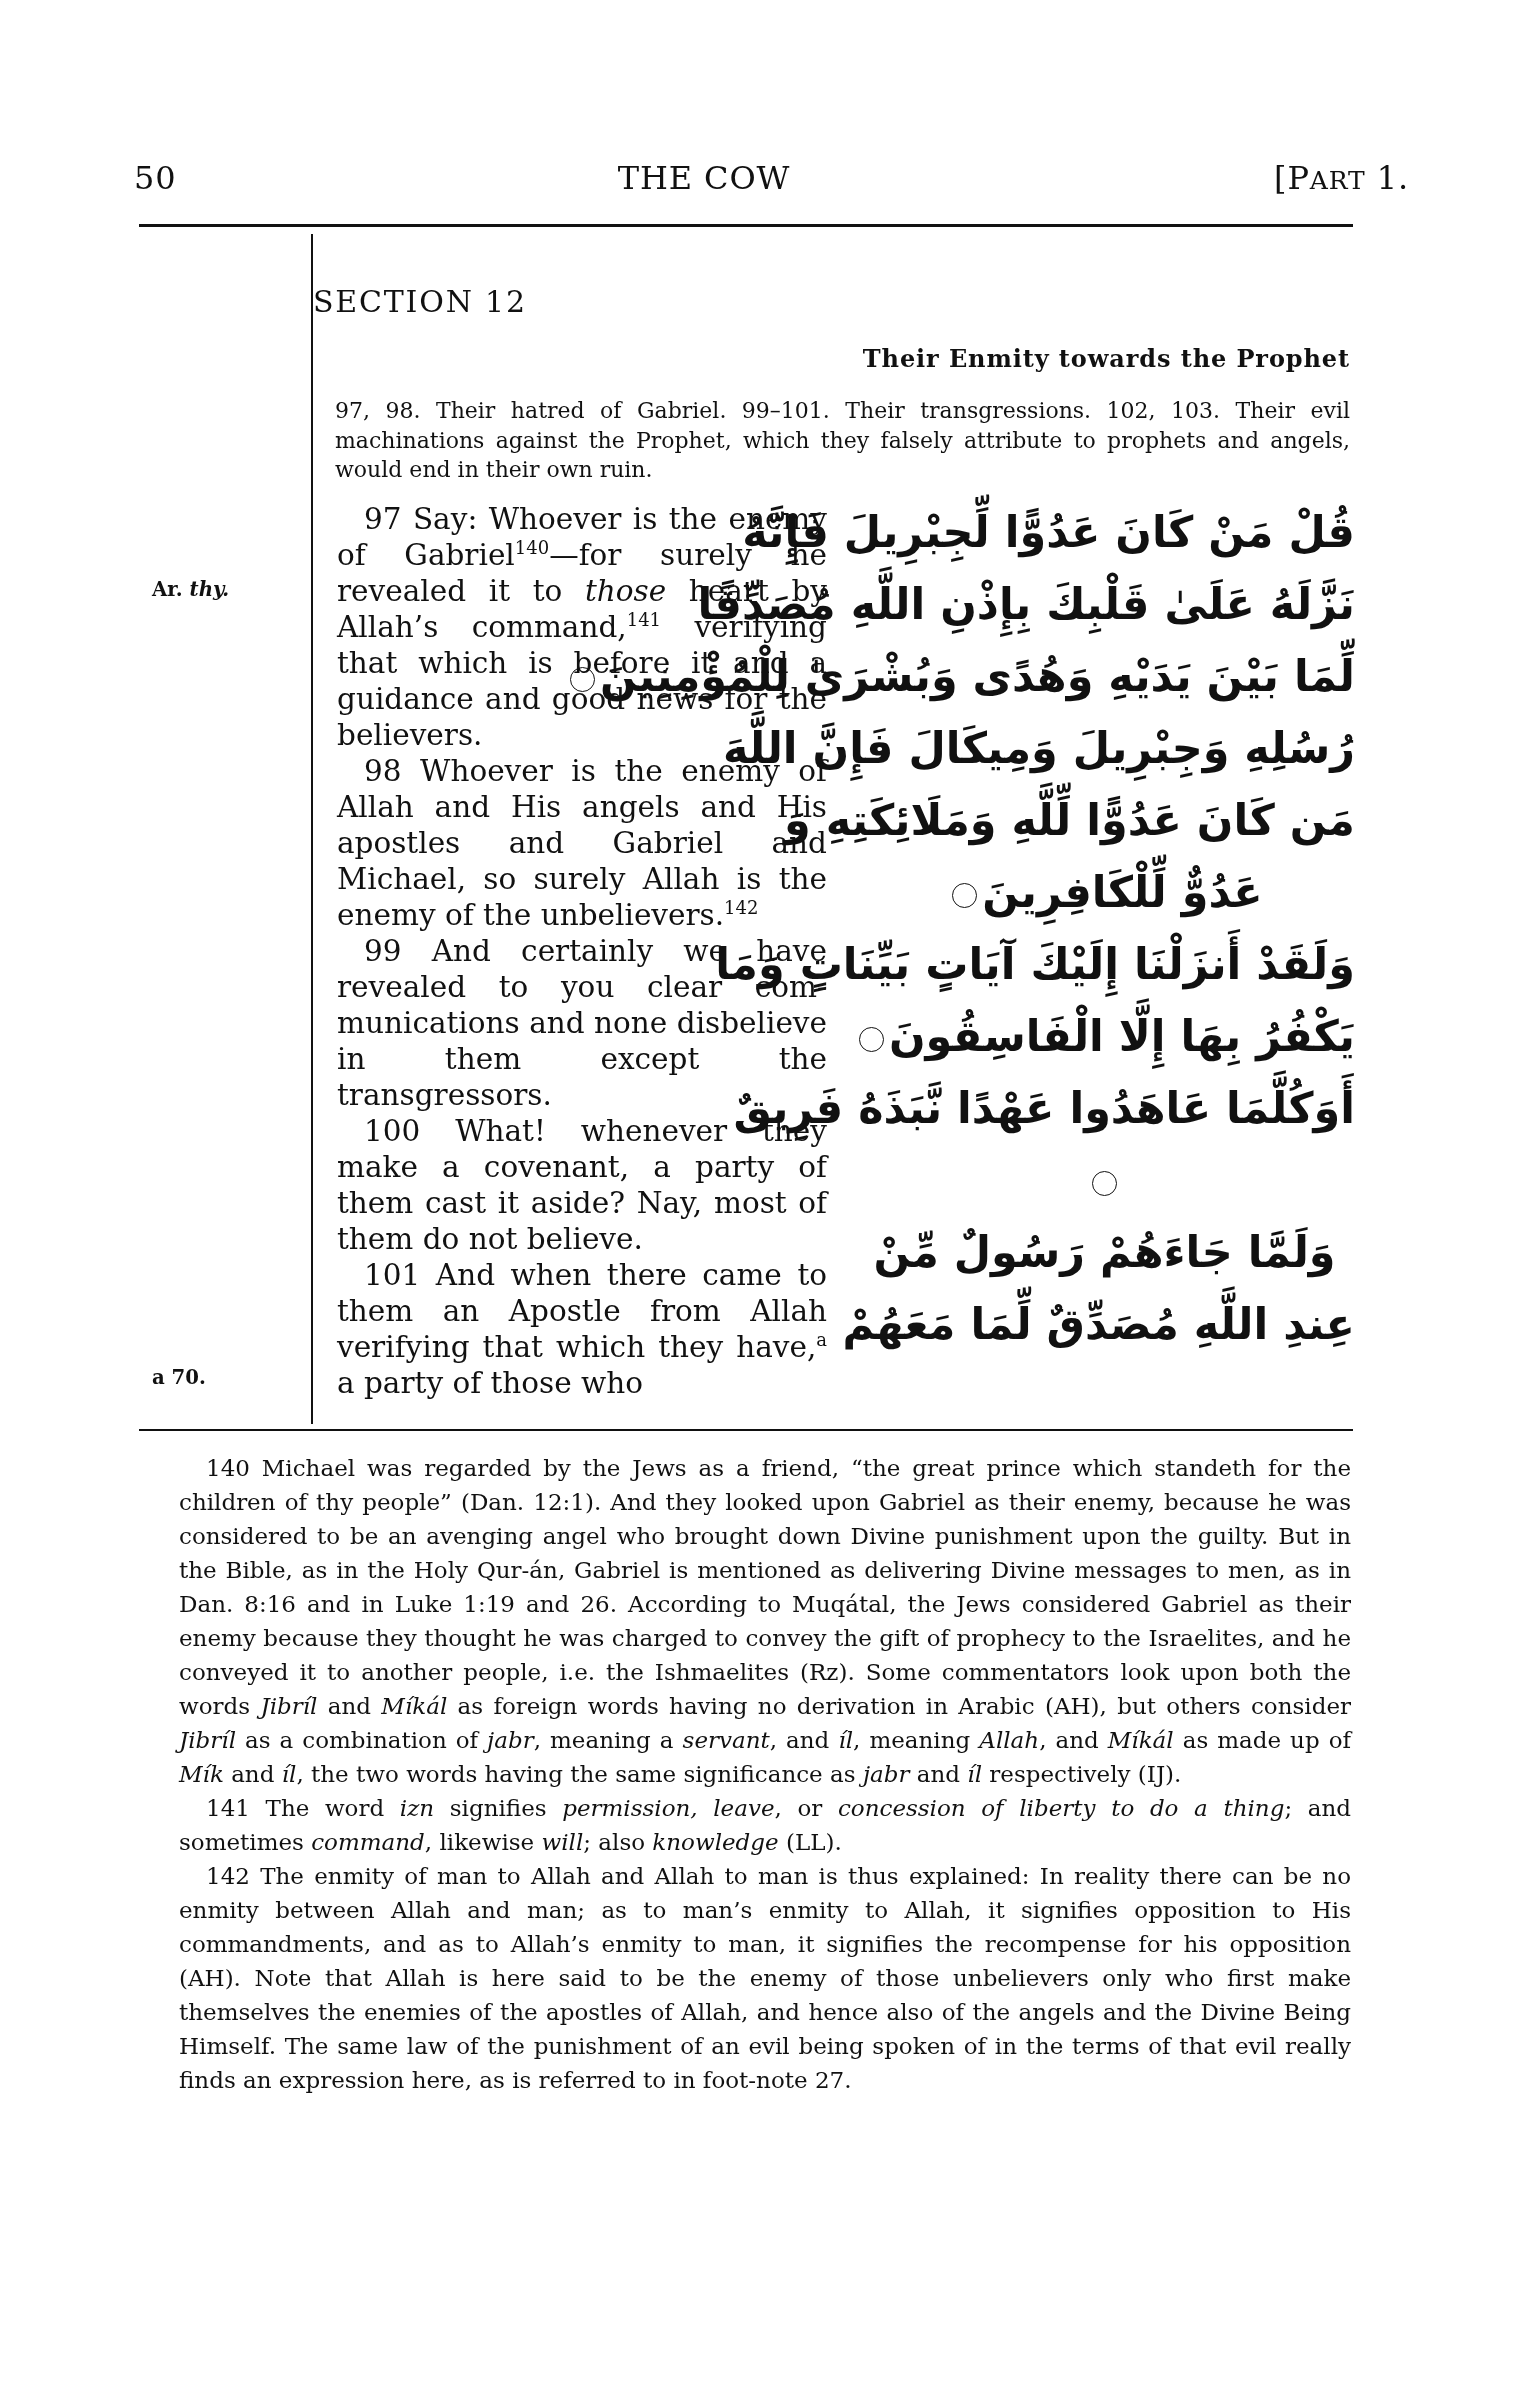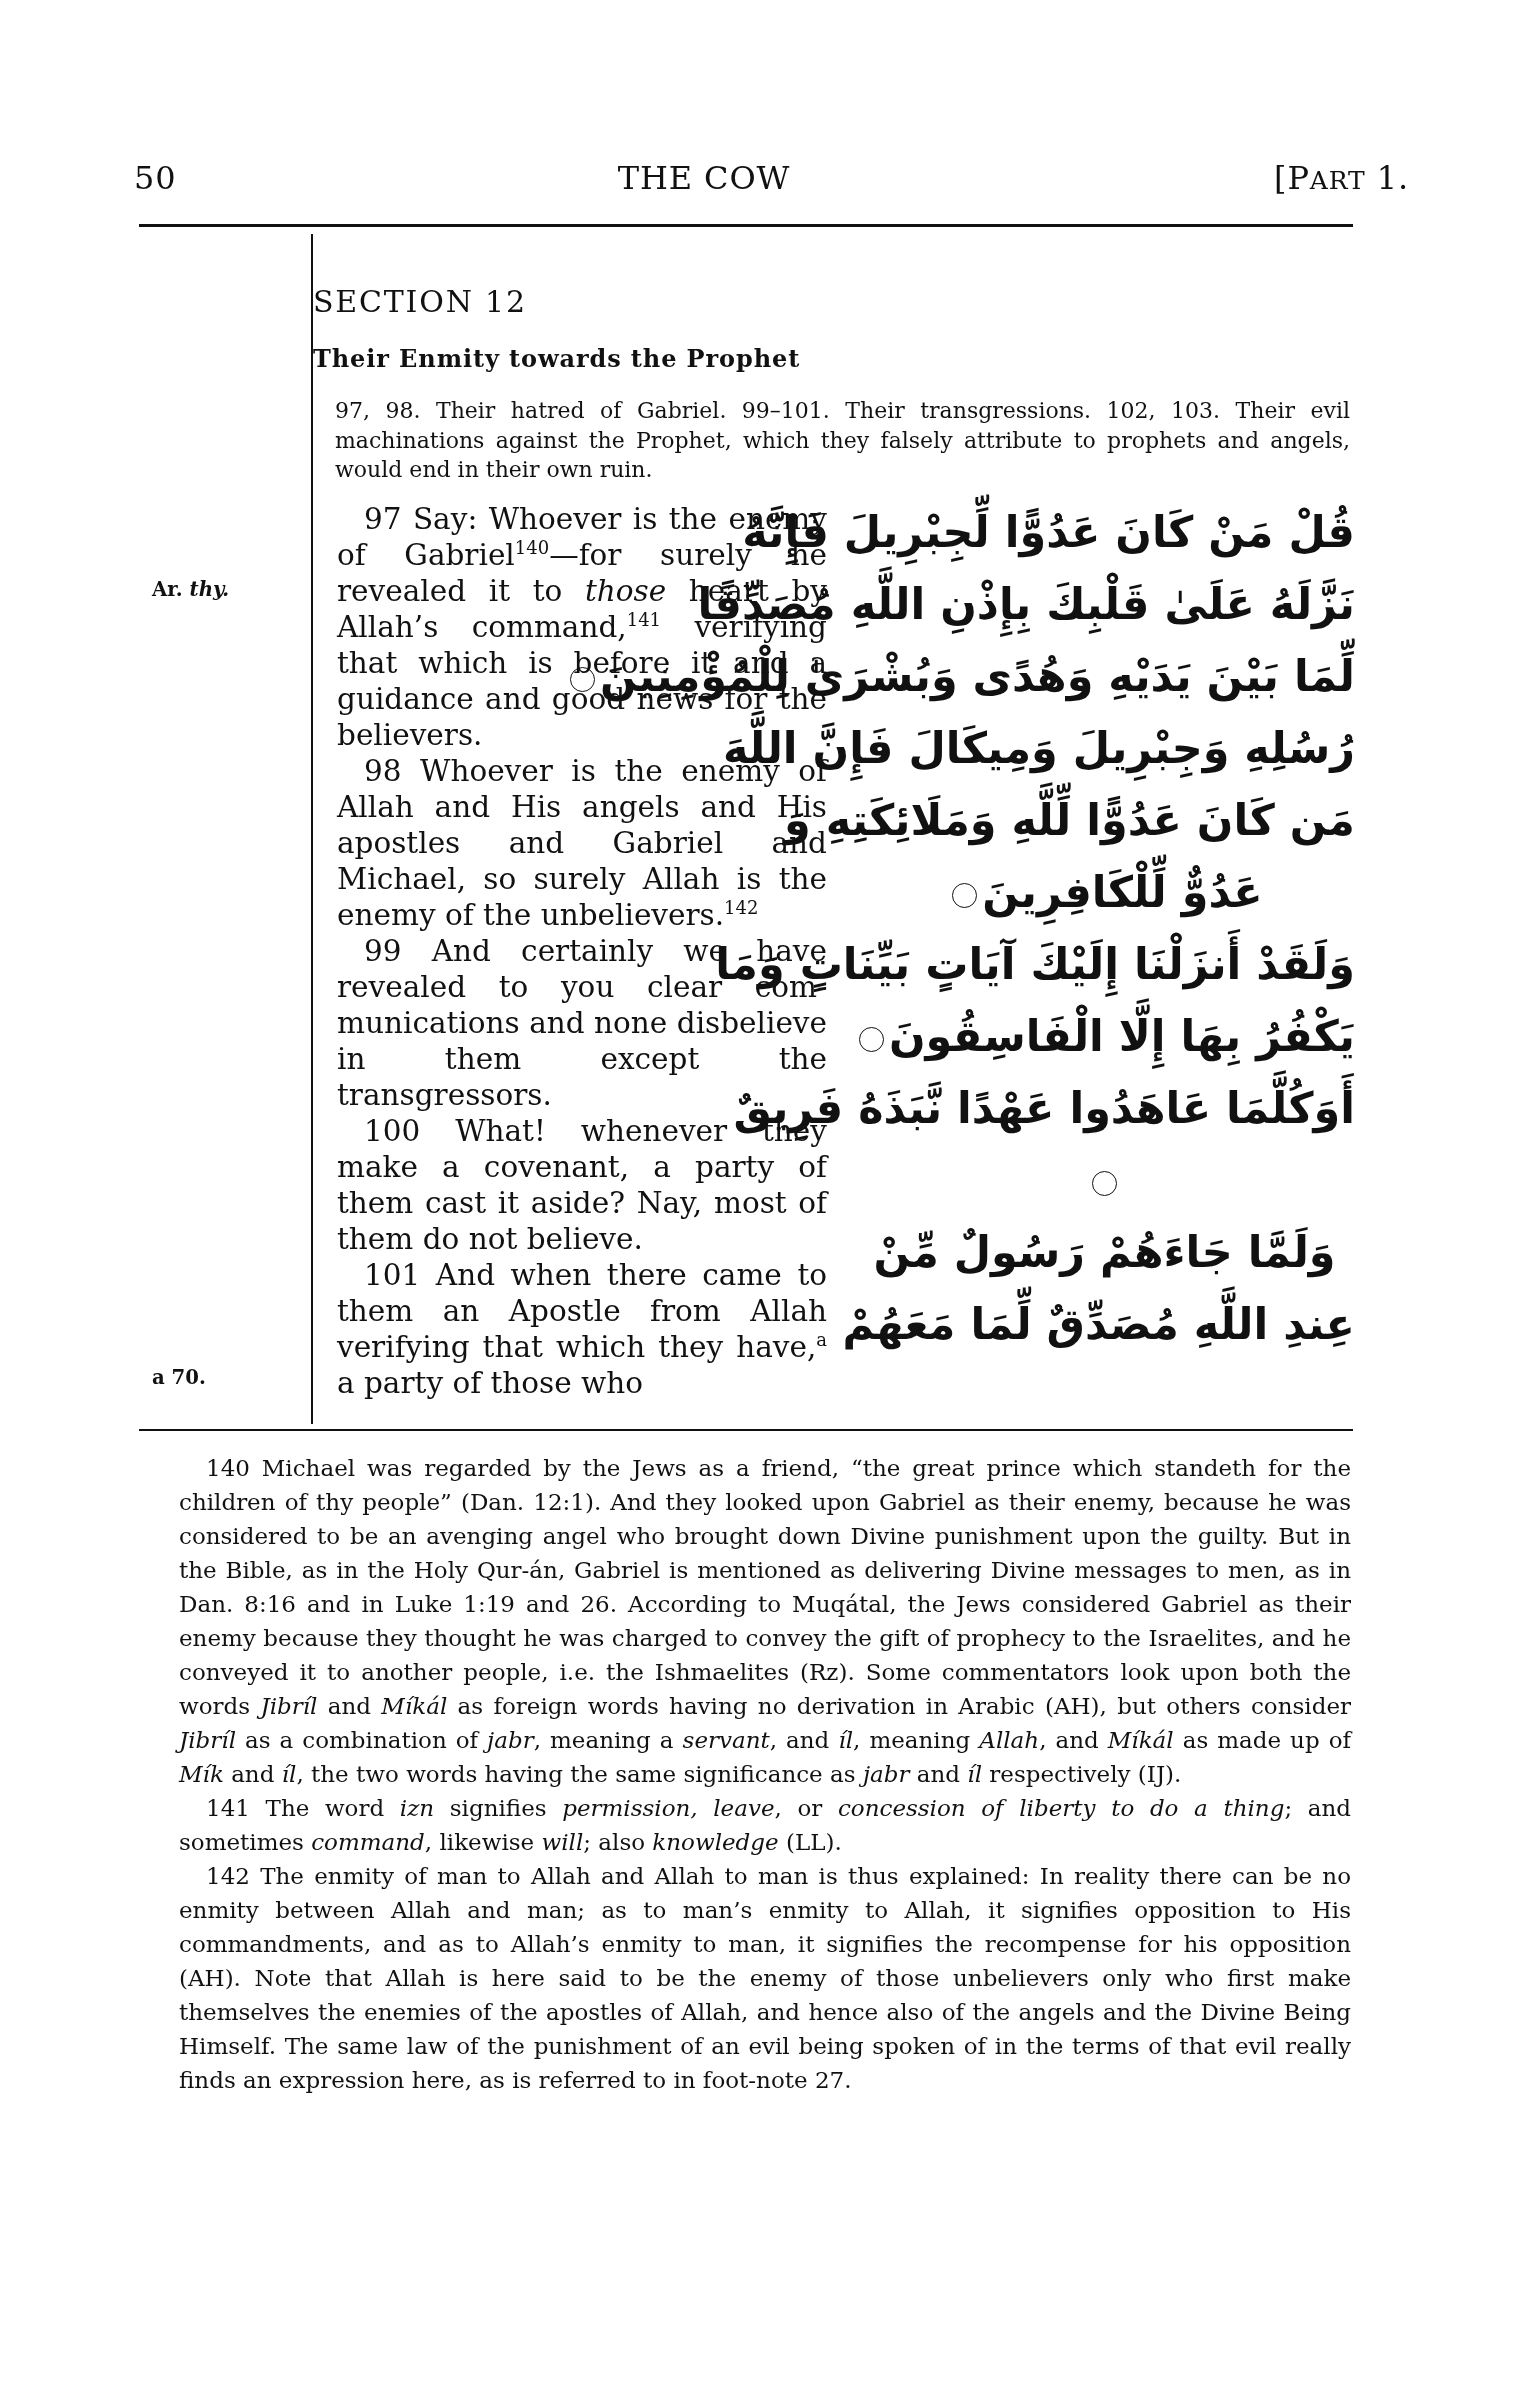--- a/index.html
+++ b/index.html
@@ -8,21 +8,21 @@
   .abs { position: absolute; }
   .runhead { top: 159px; font-size: 32px; letter-spacing: 0.9px; line-height: 39px; }
   #page-num { left: 134px; }
   #running-title { left: 0; width: 1380px; text-align: center; padding-left: 14px; }
   #part-label { left: 1274px; }
   #part-label .sc { font-size: 25px; }
   .hrule { background: #111; height: 2.7px; }
   .vrule { background: #111; width: 1.8px; }
   #section-heading { top: 284px; left: 313px; width: 1037px; text-align: left;
          font-family: "DejaVu Serif", serif; font-size: 30px; letter-spacing: 1.8px; }
-  #section-subtitle { top: 344px; left: 313px; width: 1037px; text-align: left;
+  #section-subtitle { top: 344px; left: 313px; width: 1037px; text-align: right;
          font-family: "DejaVu Serif", serif; font-weight: bold; font-size: 24px; letter-spacing: 0.9px; }
   #section-summary { top: 396px; left: 335px; width: 1015px; font-size: 22px; line-height: 29.5px;
          text-align: justify; }
   #verse-col { top: 501px; left: 337px; width: 490px; font-size: 29.5px; line-height: 36px;
          text-align: justify; }
   #verse-col p { margin: 0; text-indent: 27px; }
   #verse-col sup { font-size: 18px; line-height: 0; }
   #arabic-col { top: 496px; left: 854px; width: 501px; direction: rtl; text-align: justify;
          font-family: "DejaVu Sans", sans-serif; font-size: 43px; line-height: 72px; font-weight: bold; }
   #arabic-col .aline { display: block; white-space: nowrap; text-align: center; height: 72px; }

